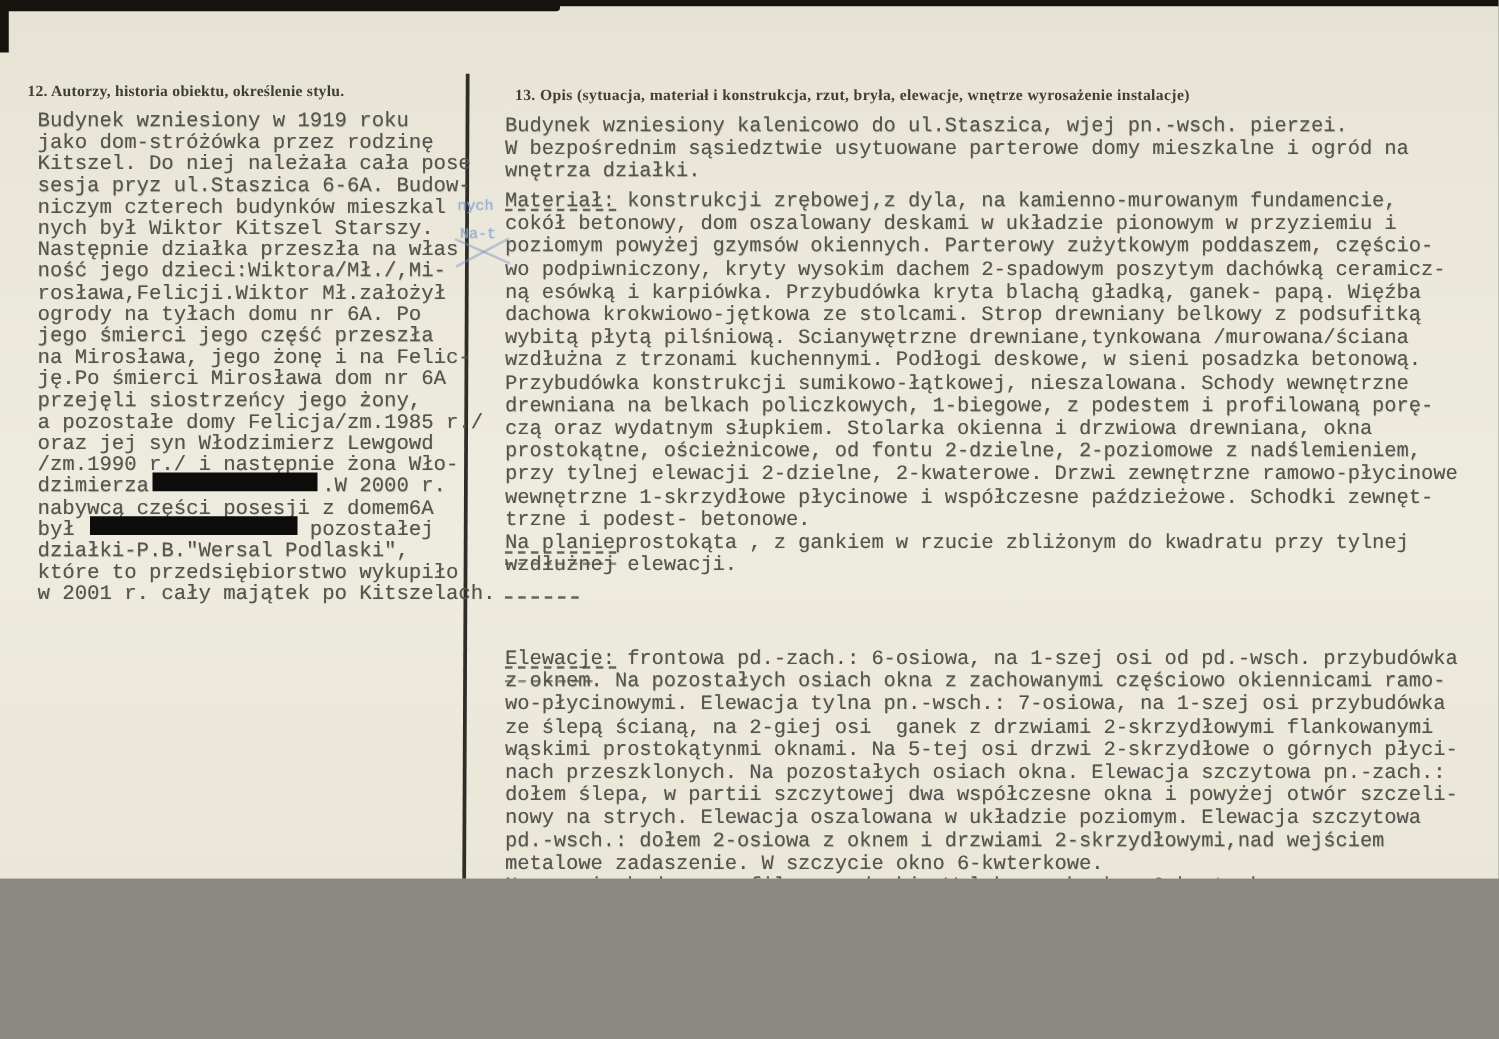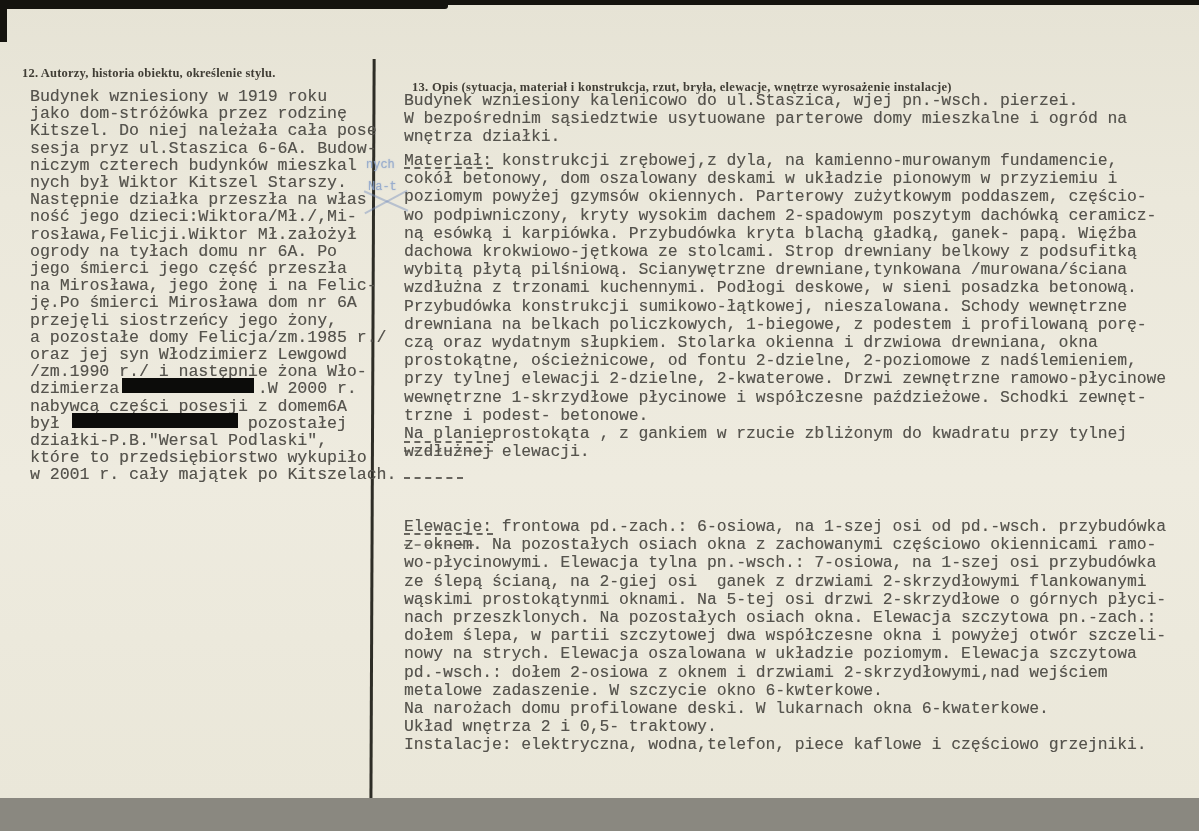--- a/index.html
+++ b/index.html
@@ -1,35 +1,35 @@
 <!DOCTYPE html>
 <html><head>
 <meta charset="utf-8">
 <style>
   html,body{margin:0;padding:0;background:#8a8880;}
   .page{
-    position:relative;width:1199px;height:798px;overflow:hidden;
+    position:relative;width:1199px;height:703px;overflow:hidden;
     background:linear-gradient(180deg,#e6e3d5 0%,#ebe8db 25%,#eeebdf 60%,#eae7d9 100%);
     font-family:"Liberation Sans", sans-serif;
   }
   
   .edge{position:absolute;background:#14130e;}
   .edge-top{left:0;top:0;width:1199px;height:5px;}
   .edge-top-left{left:0;top:0;width:448px;height:9px;border-radius:0 0 3px 0;}
   .edge-corner-tl{left:0;top:0;width:7px;height:42px;}
   .edge-bottom{left:0;top:822px;width:1199px;height:9px;}
   .edge-corner-bl{left:0;top:814px;width:5px;height:17px;}
   
   .col-divider{position:absolute;left:371px;top:59px;width:3px;height:757px;
     background:#2e2d26;transform:rotate(0.25deg);}
   
   .form-heading{position:absolute;font-family:"Liberation Serif","DejaVu Serif",serif;
     font-weight:bold;color:#403d35;white-space:nowrap;}
   .h12{left:22px;top:66px;font-size:12.5px;letter-spacing:0.2px;}
-  .h13{left:412px;top:80px;font-size:12.5px;letter-spacing:0.3px;}
+  .h13{left:412px;top:69px;font-size:12.5px;letter-spacing:0.3px;}
   
   .type{position:absolute;margin:0;font-family:"Liberation Mono","DejaVu Sans Mono",monospace;
     color:#55534d;white-space:pre;text-shadow:0.3px 0.3px 0.6px rgba(84,82,76,0.45);}
   .left-col{font-size:16.5px;line-height:17.2px;}
   .right-col{font-size:16.3px;line-height:18.2px;}
   .left1{left:30px;top:88px;}
   .left2{left:30px;top:684px;line-height:17.6px;}
   .p1{left:404px;top:92px;}
   .p2{left:404px;top:152px;}
   .p3{left:404px;top:462px;}

